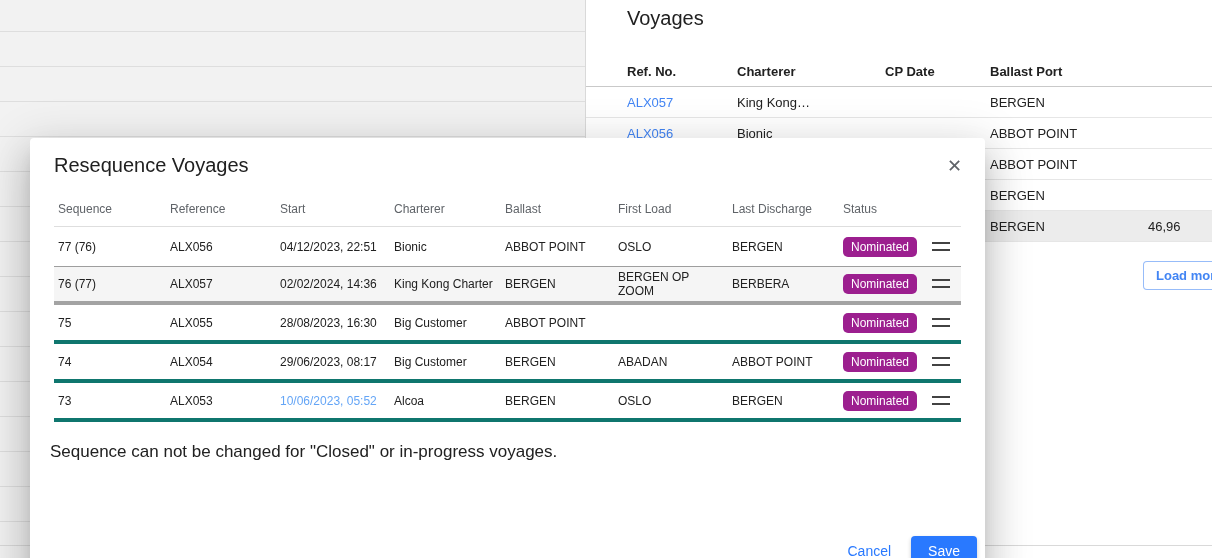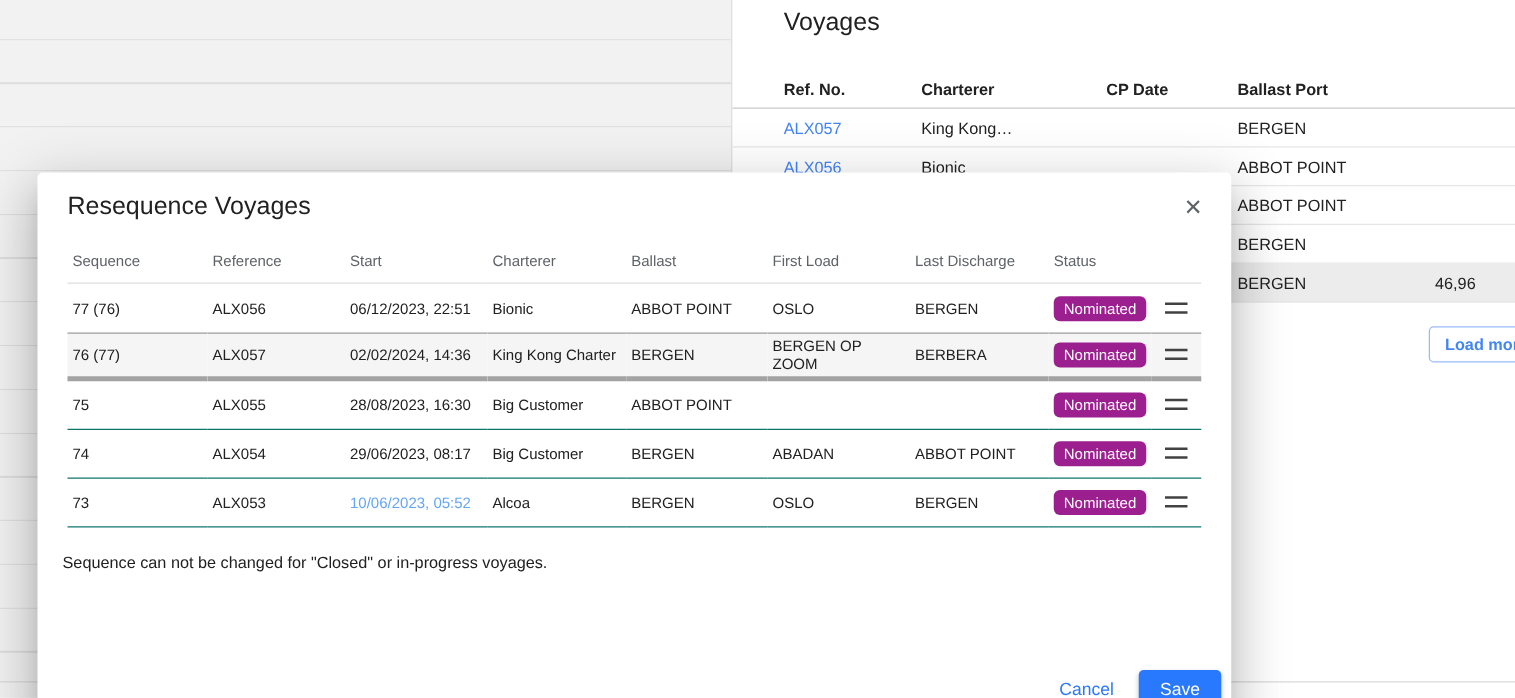--- a/index.html
+++ b/index.html
@@ -47,33 +47,33 @@
 
   .modal-header { padding:16px 18px 0 24px; display:flex; justify-content:space-between; align-items:flex-start; }
   .modal-title { font-size:20px; font-weight:400; color:#212121; }
   .close-btn { background:none; border:none; font-size:18px; line-height:1; color:#5f6368;
     cursor:pointer; padding:3px 5px; font-family:inherit; }
 
   table.seq { width:907px; margin:20px 24px 0; border-collapse:separate; border-spacing:0;
     table-layout:fixed; font-size:12px; color:#212121; }
   table.seq th { text-align:left; font-weight:400; color:#5f6368; font-size:12px;
     padding:4px 4px 10px; border-bottom:1px solid #dedede;margin-top:48px; }
-  table.seq td { padding:0 4px; height:39px; border-bottom:1px solid #0f766e; }
+  table.seq td { padding:0 4px; height:39px; border-bottom:4px solid #0f766e; }
   tr.no-bb td { border-bottom:none; }
   tr.hl td { background:#f5f5f5; border-top:1px solid #9e9e9e; border-bottom:4px solid #a3a3a3; }
   td.handle-cell, th.handle-cell { text-align:center; }
   .date-link { color:var(--date_link_blue,#64a5f6); cursor:pointer; }
 
   .badge { display:inline-block; background:var(--badge_bg,#9c1f8f); color:#fff;
     font-size:12px; line-height:1; padding:4px 8px; border-radius:5px; }
 
   .drag-handle { display:inline-block; width:18px; height:9px; cursor:grab;
     border-top:2px solid #424242; border-bottom:2px solid #424242; }
 
-  .note { margin:20px 24px 0 20px; font-size:13px; color:#212121; }
+  .note { margin:20px 24px 0 20px; font-size:17px; color:#212121; }
 
   .actions { position:absolute; right:8px; bottom:12px; display:flex; gap:10px; align-items:center; }
   .btn-text { background:none; border:none; color:var(--primary_blue,#2979ff); font-size:14px;
     padding:7px 10px; cursor:pointer; font-family:inherit; }
   .btn-contained { background:var(--primary_blue,#2979ff); border:none; color:#fff; font-size:14px;
     padding:7px 17px; border-radius:4px; cursor:pointer; font-family:inherit;
     box-shadow:0 2px 4px rgba(0,0,0,.2); }
 </style>
 </head>
 <body>
@@ -165,21 +165,21 @@
         <th>First Load</th>
         <th>Last Discharge</th>
         <th>Status</th>
         <th class="handle-cell"></th>
       </tr>
     </thead>
     <tbody>
       <tr class="no-bb">
         <td>77 (76)</td>
         <td>ALX056</td>
-        <td>06/12/2023, 22:51</td>
+        <td>04/12/2023, 22:51</td>
         <td>Bionic</td>
         <td>ABBOT POINT</td>
         <td>OSLO</td>
         <td>BERGEN</td>
         <td><span class="badge">Nominated</span></td>
         <td class="handle-cell"><span class="drag-handle"></span></td>
       </tr>
       <tr class="hl">
         <td>76 (77)</td>
         <td>ALX057</td>

